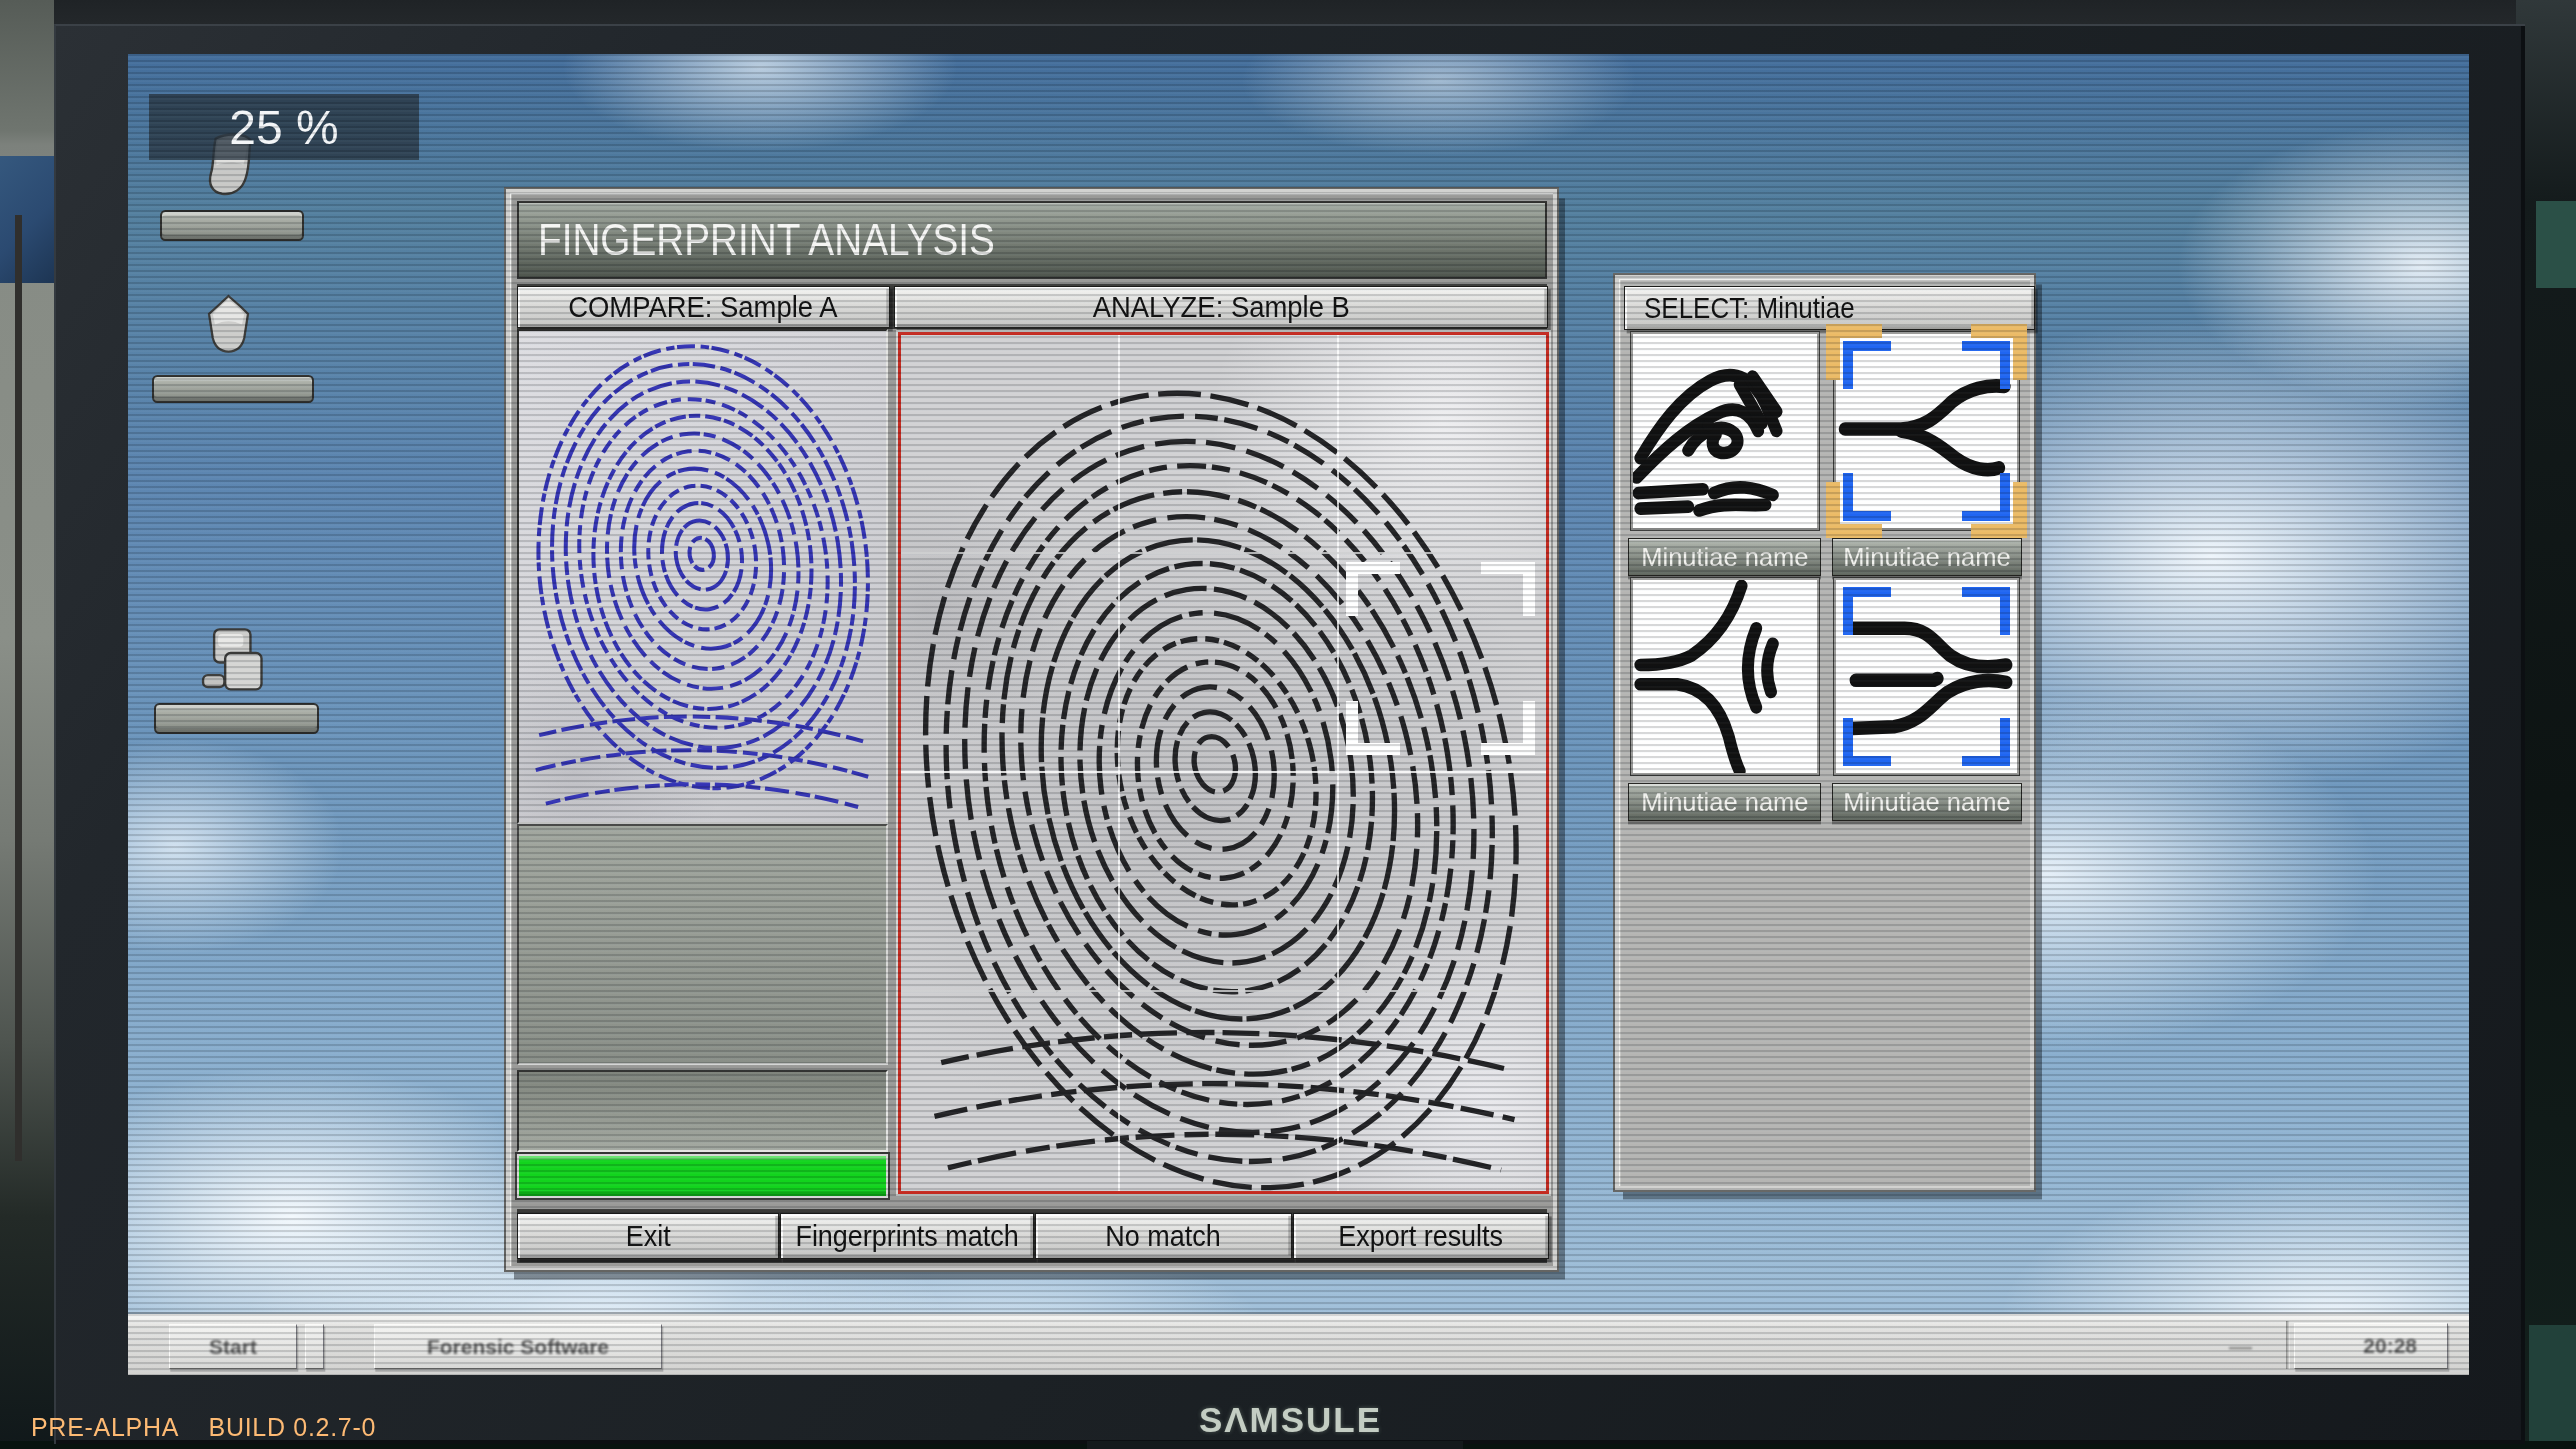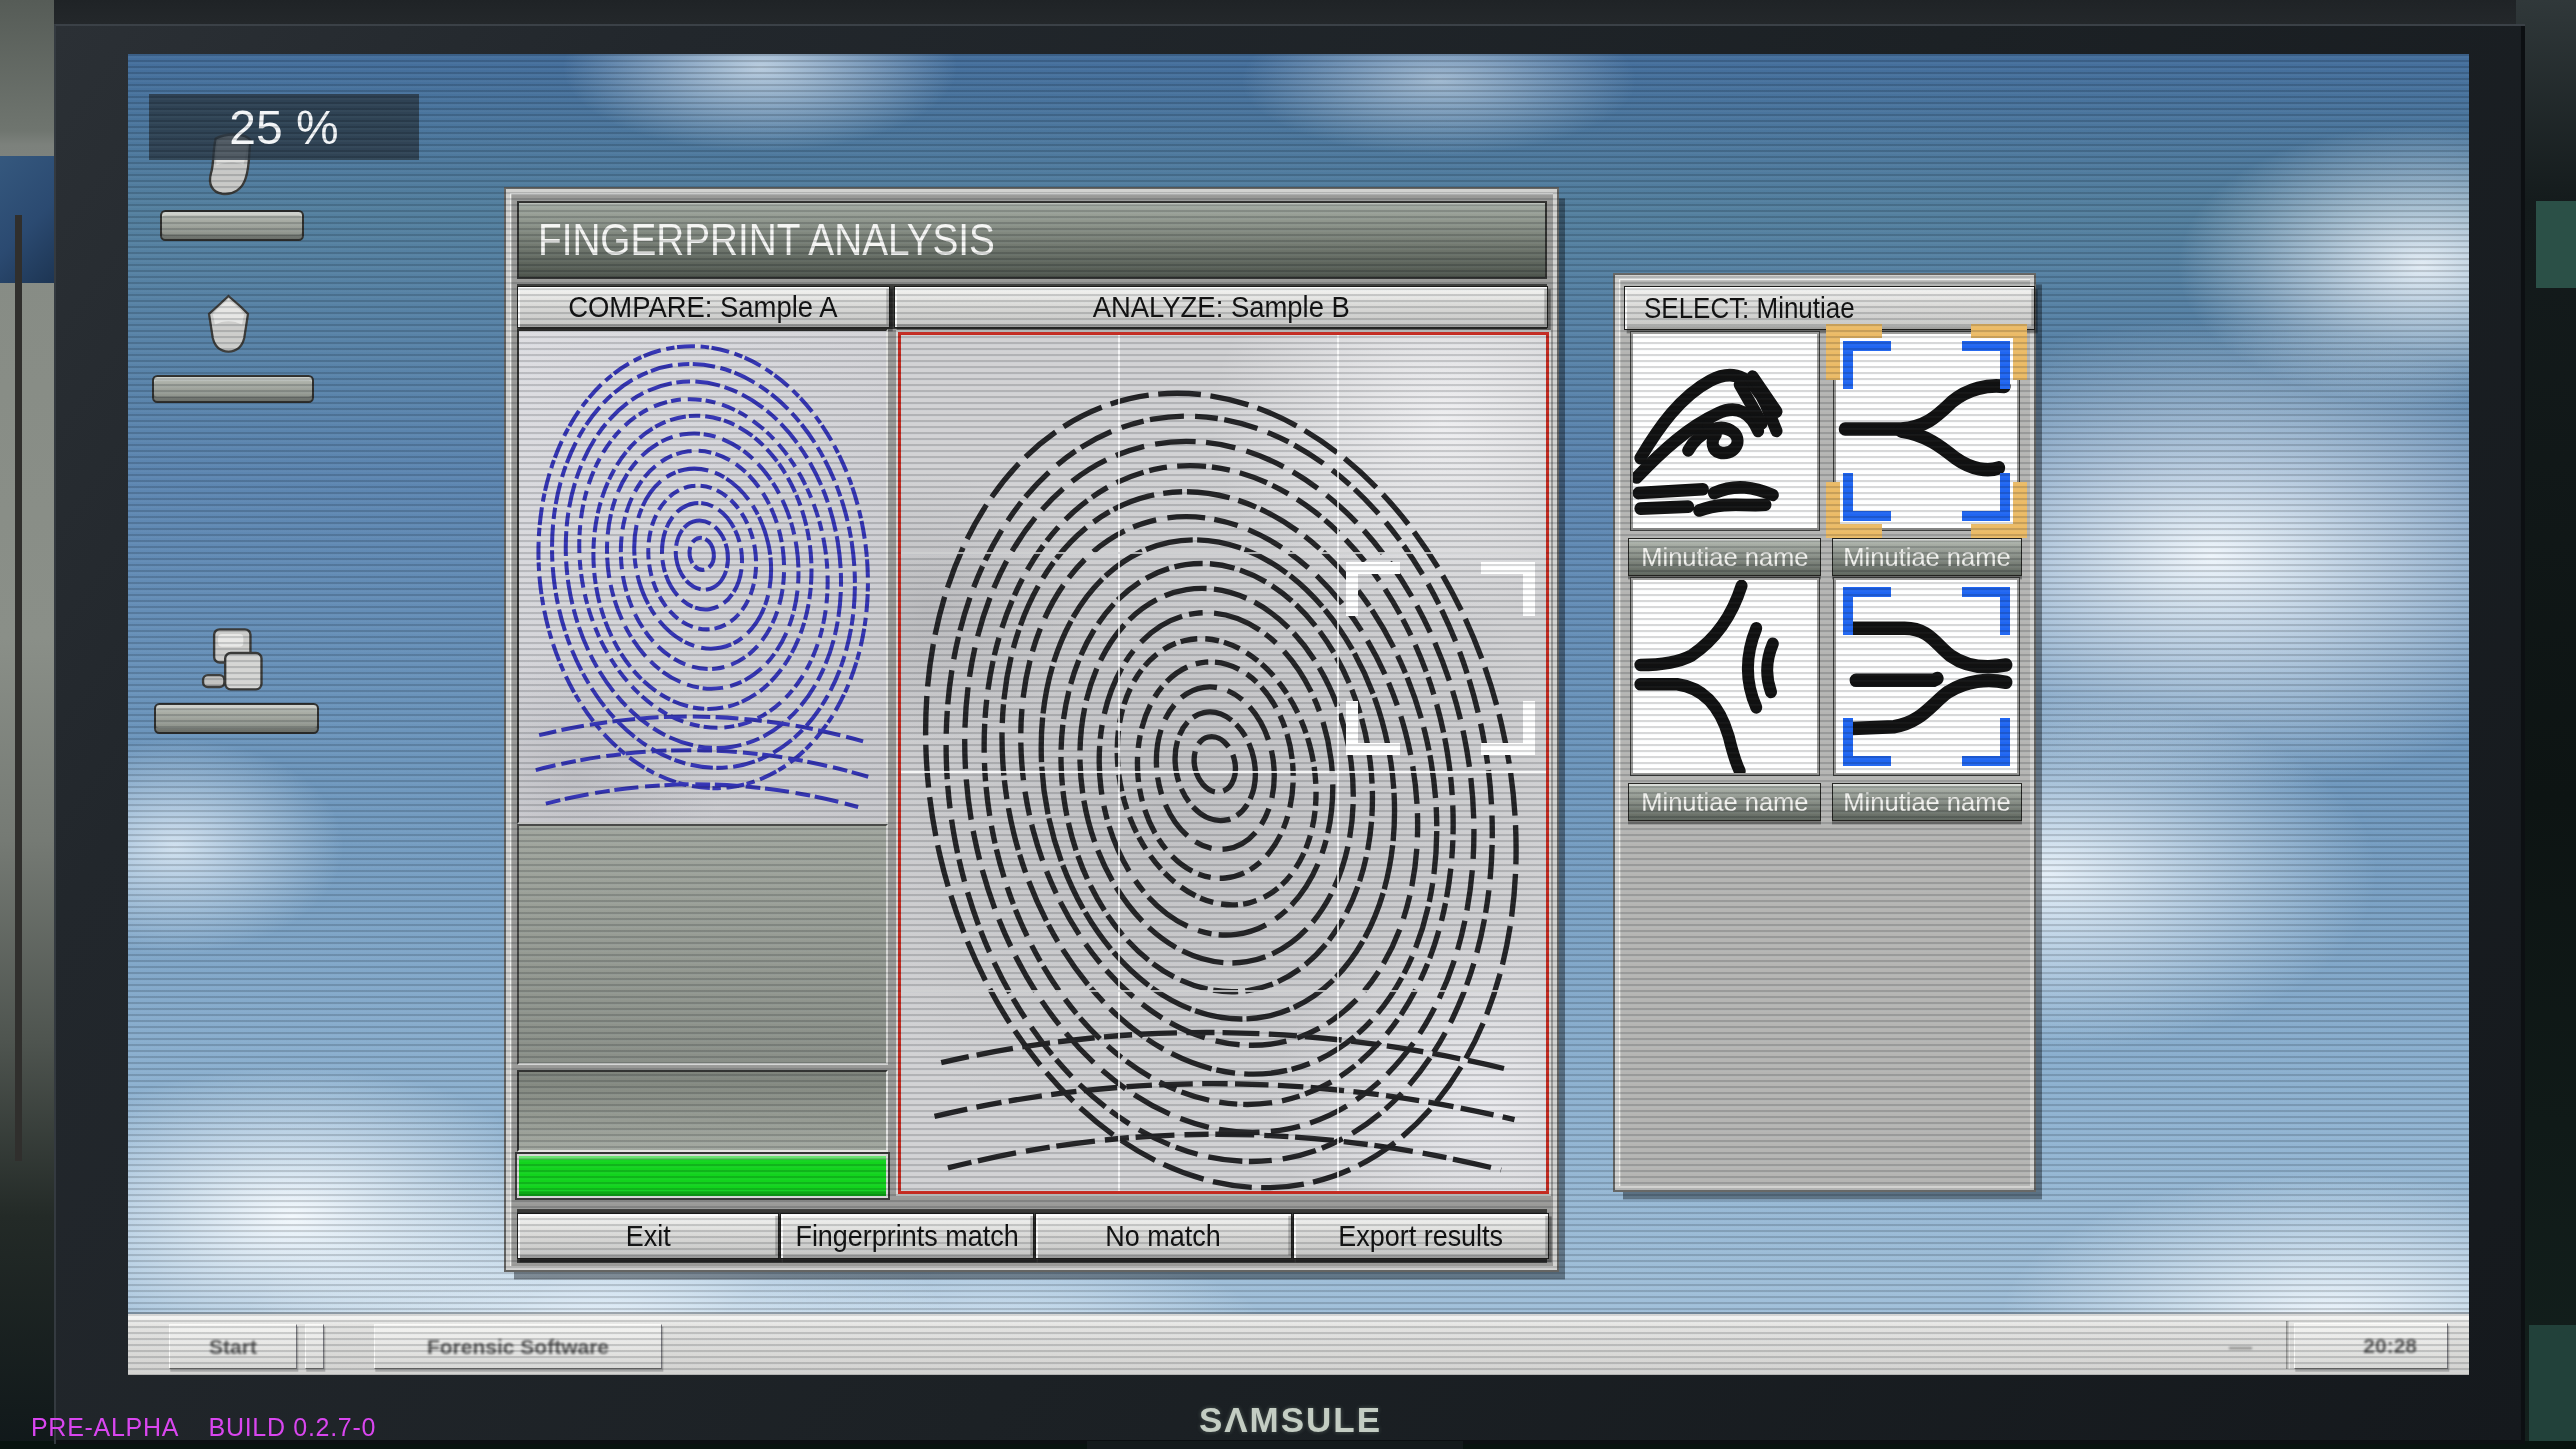--- a/index.html
+++ b/index.html
@@ -140,21 +140,21 @@
     background:linear-gradient(180deg,#f7f7f5 0%,#e2e2e0 18%,#d2d2d0 100%);
     border-top:2px solid #fbfbf9;box-shadow:0 -2px 0 rgba(0,0,0,.3);}
   .tbtn{position:absolute;background:linear-gradient(180deg,#f4f4f2,#d8d8d6);
     border:1.3px solid;border-color:#fbfbf9 #74747a #6f6f6d #fbfbf9;
     box-shadow:1.3px 2.7px 0 rgba(0,0,0,.22);
     color:#3f3f3f;font-size:21px;font-weight:bold;display:flex;align-items:center;justify-content:center;}
   .blurtxt{filter:blur(0.9px);opacity:.85;}
   #tb-clock-sep{background:linear-gradient(90deg,#8a8a88,#f4f4f2);width:4px;}
 
   
-  #build-text{left:31px;top:1413px;color:#d946ef;font-size:25px;z-index:80;letter-spacing:0.7px;}
+  #build-text{left:31px;top:1413px;color:#fdba74;font-size:25px;z-index:80;letter-spacing:0.7px;}
   #build-text span{margin-right:29.5px;}
 
   .fp-extra{fill:none;}
 </style>
 </head>
 <body>
 
 <div class="abs" id="room-top"></div>
 <div class="abs" id="room-left"></div>
 <div class="abs" id="room-left-blue"></div>

